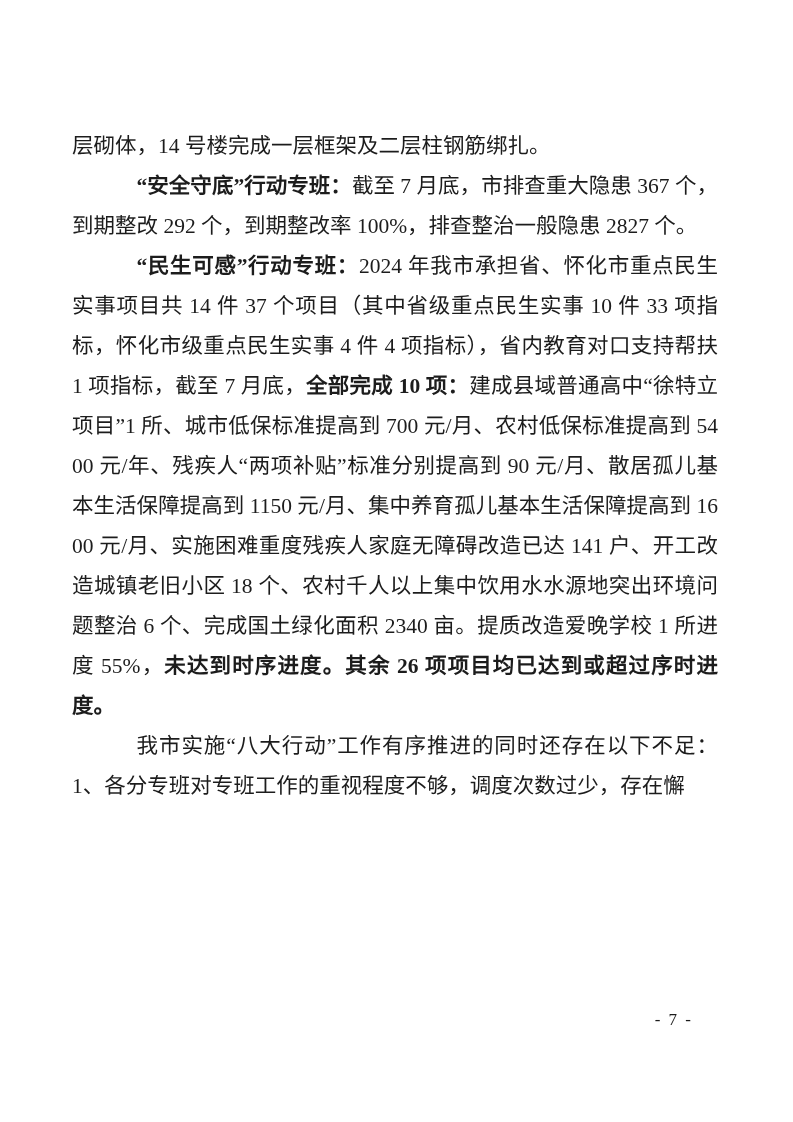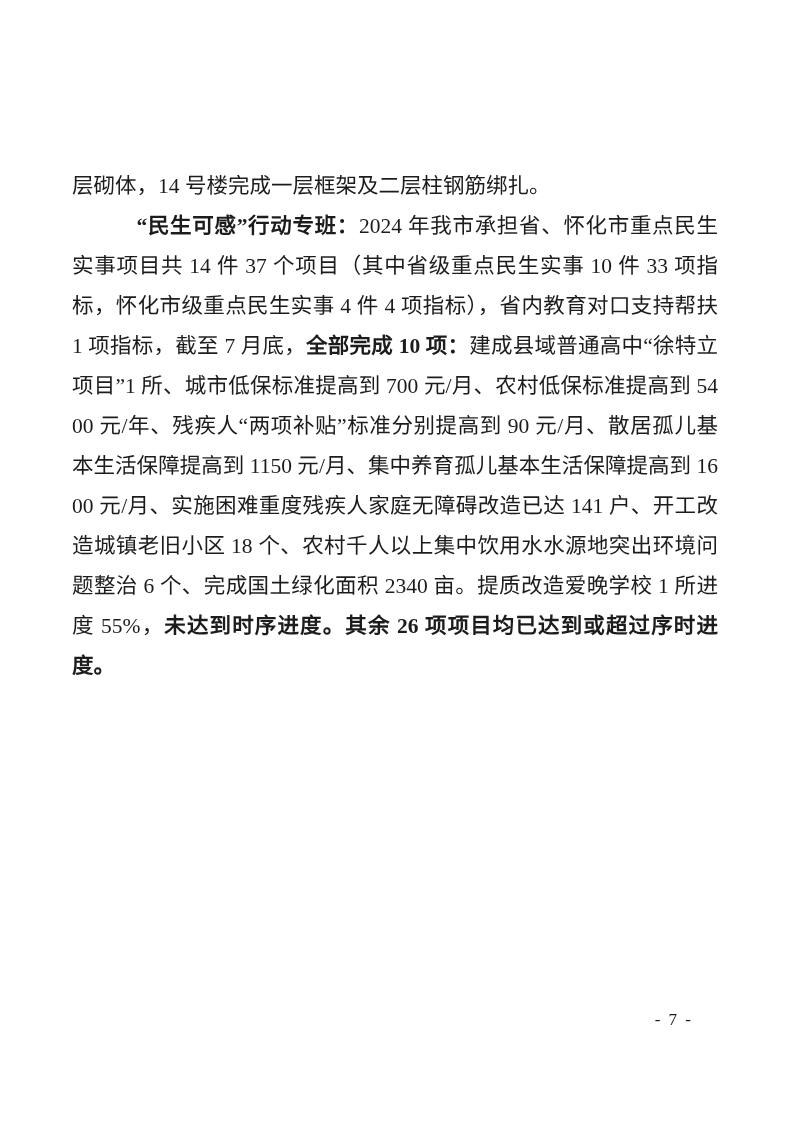--- a/index.html
+++ b/index.html
@@ -18,21 +18,20 @@
   }
   .content {
     position: absolute;
     left: 72px;
     top: 126px;
     width: 646px;
     font-size: 21.5px;
     line-height: 40px;
     text-align: justify;
     word-break: break-all;
-    margin-top: 40px;
   }
   .para {
     margin: 0;
     padding: 0;
     text-indent: 3em;
   }
   .para.no-indent {
     text-indent: 0;
   }
   .r {
@@ -54,21 +53,23 @@
 </head>
 <body>
 
 <div class="page">
 
   <div class="content">
 
     <p class="para no-indent"><span class="r">层砌体，14 号楼完成一层框架及二层柱钢筋绑扎。</span></p>
 
 
+    <p class="para"><span class="r b">“安全守底”行动专班：</span><span class="r">截至 7 月底，市排查重大隐患 367 个，到期整改 292 个，到期整改率 100%，排查整治一般隐患 2827 个。</span></p>
 
     <p class="para"><span class="r b">“民生可感”行动专班：</span><span class="r">2024 年我市承担省、怀化市重点民生实事项目共 14 件 37 个项目（其中省级重点民生实事 10 件 33 项指标，怀化市级重点民生实事 4 件 4 项指标），省内教育对口支持帮扶 1 项指标，截至 7 月底，</span><span class="r b">全部完成 10 项：</span><span class="r">建成县域普通高中“徐特立项目”1 所、城市低保标准提高到 700 元/月、农村低保标准提高到 5400 元/年、残疾人“两项补贴”标准分别提高到 90 元/月、散居孤儿基本生活保障提高到 1150 元/月、集中养育孤儿基本生活保障提高到 1600 元/月、实施困难重度残疾人家庭无障碍改造已达 141 户、开工改造城镇老旧小区 18 个、农村千人以上集中饮用水水源地突出环境问题整治 6 个、完成国土绿化面积 2340 亩。提质改造爱晚学校 1 所进度 55%，</span><span class="r b">未达到时序进度。其余 26 项项目均已达到或超过序时进度。</span></p>
 
+    <p class="para"><span class="r">我市实施“八大行动”工作有序推进的同时还存在以下不足：1、各分专班对专班工作的重视程度不够，调度次数过少，存在懈</span></p>
 
   </div>
 
   <div class="page-number">- 7 -</div>
 
 </div>
 
 </body></html>

